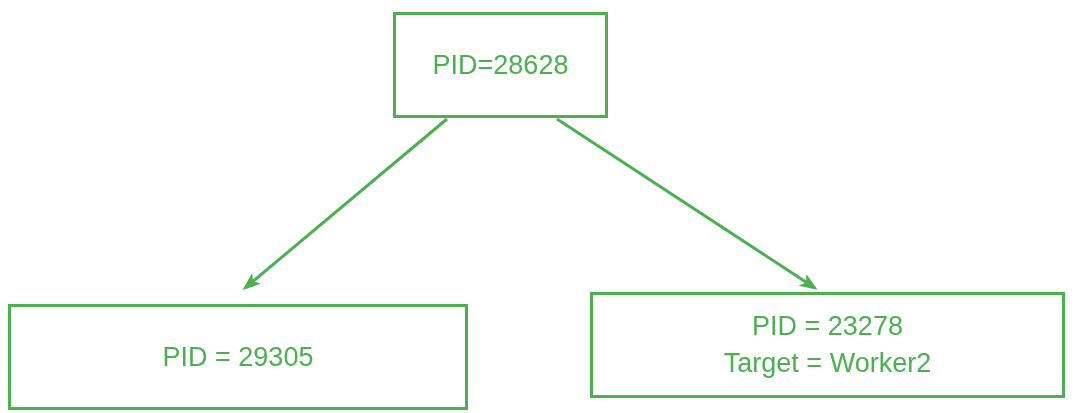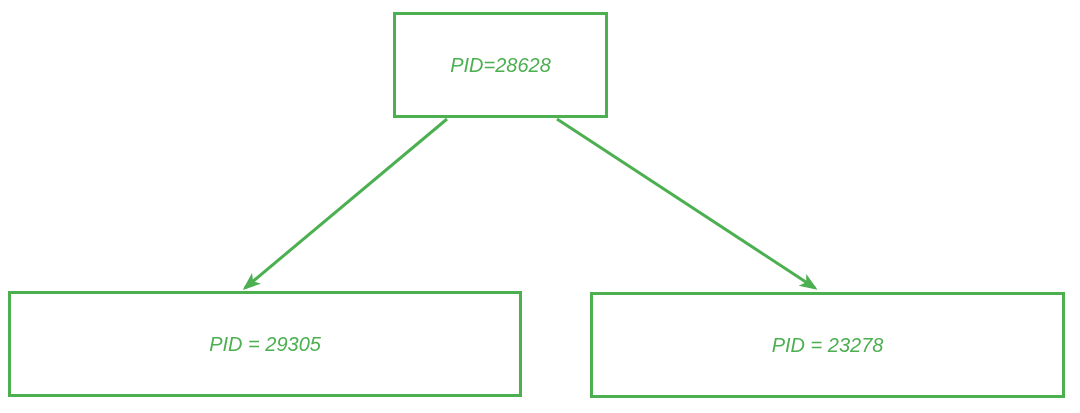--- a/index.html
+++ b/index.html
@@ -34,27 +34,26 @@
   }
   .node {
     position: absolute;
     border: 3px solid var(--accent);
     background: var(--bg);
     display: flex;
     flex-direction: column;
     align-items: center;
     justify-content: center;
     color: var(--accent);
-    font-size: 20px;
+    font-size: 27px;
     line-height: 37px;
     text-align: center;
-    font-style: italic;
   }
   .node-parent  { left: 393px; top: 12px;  width: 215px; height: 106px; }
-  .node-worker1 { left: 8px;   top: 291px; width: 514px; height: 106px; }
+  .node-worker1 { left: 8px;   top: 304px; width: 460px; height: 106px; }
   .node-worker2 { left: 590px; top: 292px; width: 475px; height: 106px; }
 </style>
 </head>
 <body>
 
 <div class="diagram">
 
   <svg class="edges" viewBox="0 0 1080 413" xmlns="http://www.w3.org/2000/svg">
     <defs>
       <marker id="ah" viewBox="0 0 20 16" markerWidth="20" markerHeight="16" refX="16" refY="8" orient="auto" markerUnits="userSpaceOnUse">
@@ -68,15 +67,16 @@
   <div class="node node-parent">
     <span class="node-line">PID=28628</span>
   </div>
 
   <div class="node node-worker1">
     <span class="node-line">PID = 29305</span>
   </div>
 
   <div class="node node-worker2">
     <span class="node-line">PID = 23278</span>
+    <span class="node-line">Target = Worker2</span>
   </div>
 
 </div>
 
 </body></html>

